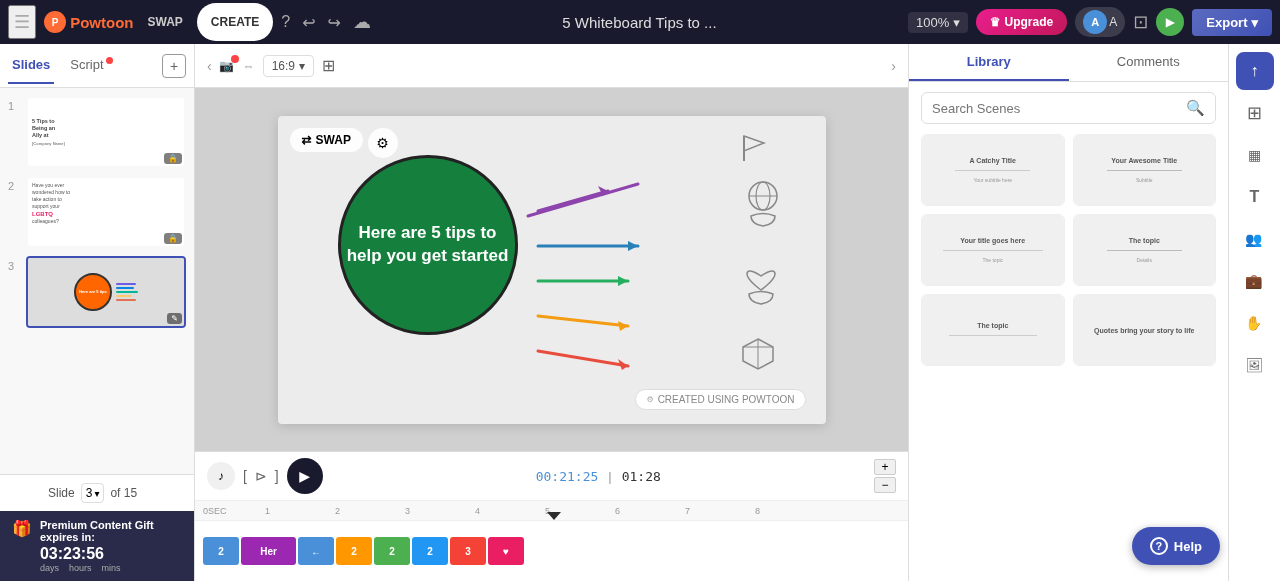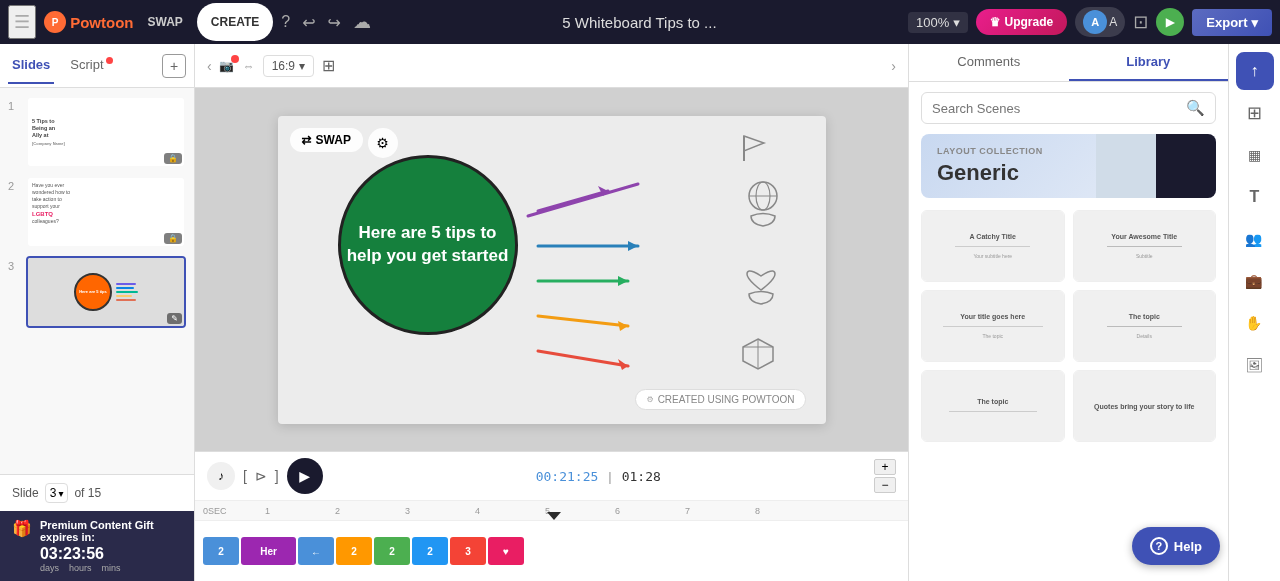--- a/index.html
+++ b/index.html
@@ -227,21 +227,21 @@
               <div style="width:22px; height:2px; background:#00b894; border-radius:1px;"></div>
               <div style="width:16px; height:2px; background:#fdcb6e; border-radius:1px;"></div>
               <div style="width:20px; height:2px; background:#e17055; border-radius:1px;"></div>
             </div>
           </div>
           <div class="slide-icon-bar">✎</div>
         </div>
       </div>
     </div>
     <div class="slides-footer">
-      <span style="font-size:12px; color:#555;">Slide</span>
+      <span style="font-size:12px; color:#555;margin-left:36px;">Slide</span>
       <div class="slide-num-select">
         <span>3</span>
         <span style="font-size:10px;">▾</span>
       </div>
       <span style="font-size:12px; color:#555;">of 15</span>
     </div>
     <div class="premium-banner">
       <span class="premium-gift">🎁</span>
       <div>
         <div class="premium-text">Premium Content Gift expires in:</div>
@@ -397,38 +397,30 @@
           </div>
         <div class="track-thumb" style="background:#e91e63;">
             <span>♥</span>
           </div>
       </div>
     </div>
   </div>
 
   <div class="right-panel">
     <div class="right-panel-tabs">
+      <div class="rpanel-tab active">Library</div>
       <div class="rpanel-tab">Comments</div>
-      <div class="rpanel-tab active">Library</div>
     </div>
     <div class="search-bar">
       <div class="search-input-wrap">
         <input type="text" class="search-input" placeholder="Search Scenes" style="">
         <span class="search-icon">🔍</span>
       </div>
     </div>
     <div class="library-content">
-      <div class="layout-collection">
-        <span class="layout-label">LAYOUT COLLECTION</span>
-        <span class="layout-title">Generic</span>
-        <div class="layout-preview">
-          <div class="layout-preview-img" style="background:#d0dce8;"></div>
-          <div class="layout-preview-img2"></div>
-        </div>
-      </div>
       <div class="layout-grid">
         <div class="layout-card lc-bg1">
           <div class="layout-card-img">
             <div class="lc-title">A Catchy Title</div>
             <div style="width:60%; height:1px; background:#ccc; margin:2px 0;"></div>
             <div class="lc-sub">Your subtitle here</div>
           </div>
         </div>
         <div class="layout-card lc-bg2">
           <div class="layout-card-img">

